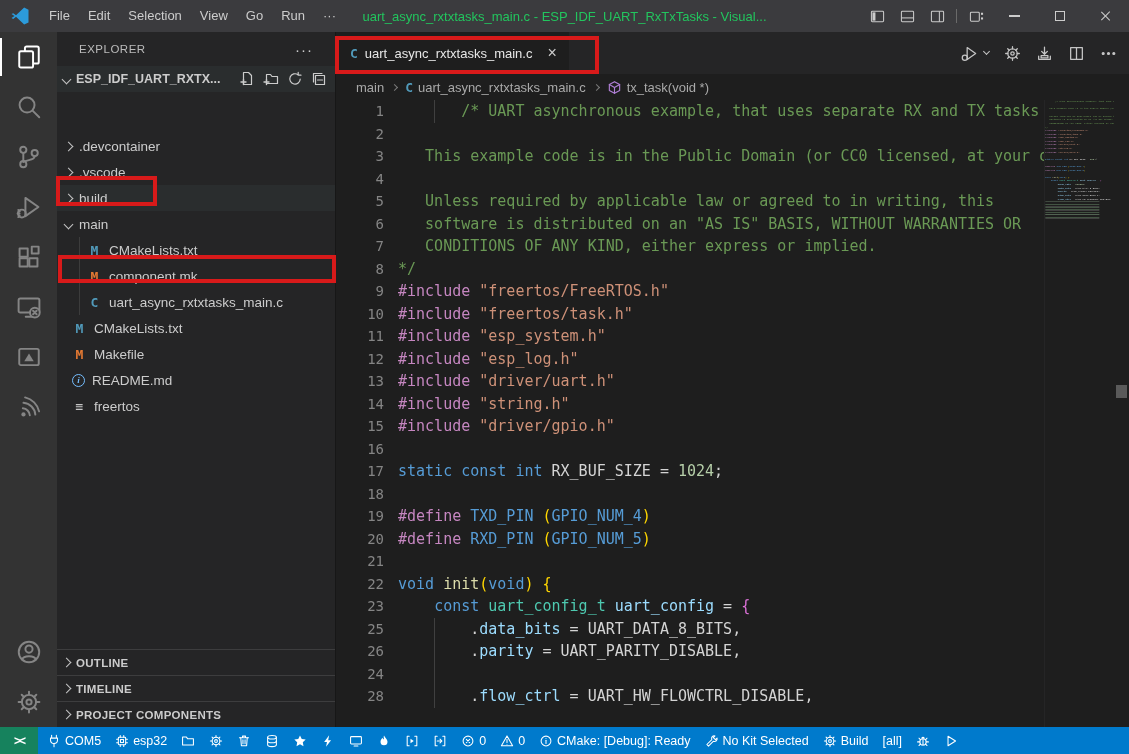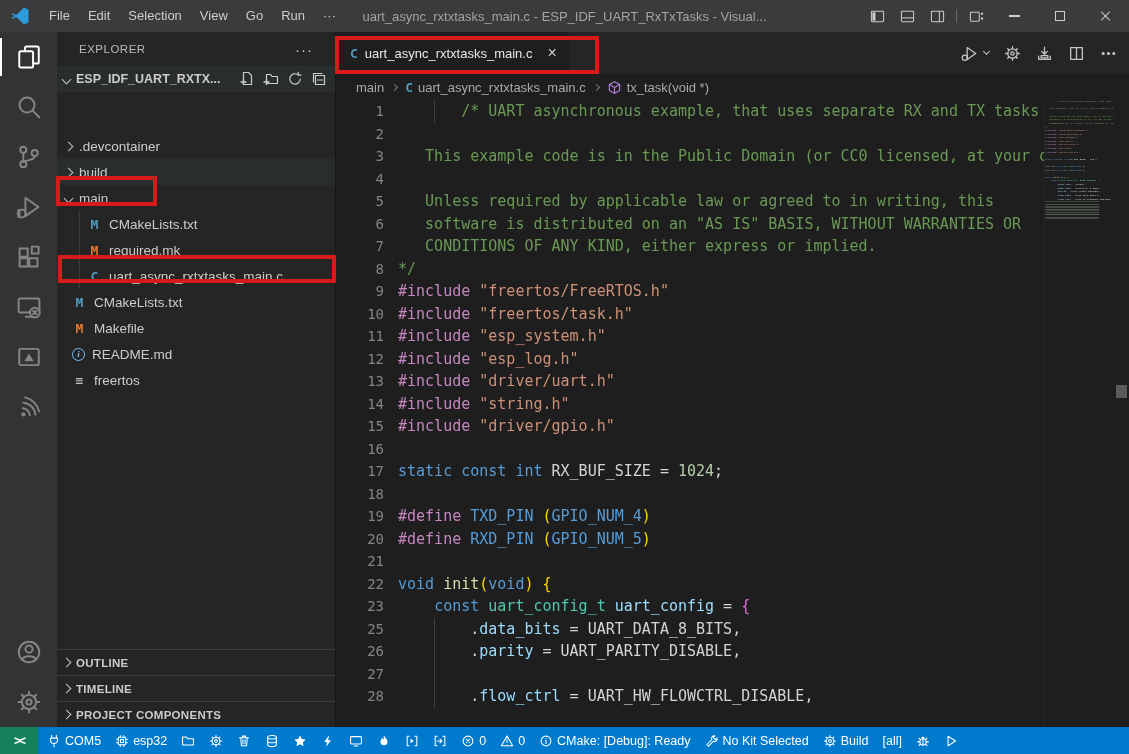--- a/index.html
+++ b/index.html
@@ -5,21 +5,21 @@
   * { margin:0; padding:0; box-sizing:border-box; }
   html,body { width:1129px; height:754px; overflow:hidden; background:#1E1E1E;
     font-family:"Liberation Sans", sans-serif; }
   .app { position:relative; width:1129px; height:754px; }
 
   
   .titlebar { position:absolute; top:0; left:0; right:0; height:32px; background:#3B3B3E;
     display:flex; align-items:center; color:#CCCCCC; font-size:13px; }
   .vslogo { width:20px; height:20px; margin:0 10px 0 10px; flex:none; }
   .menu-item { padding:0 9px; line-height:32px; cursor:default; }
-  .win-title { position:absolute; left:50%; transform:translateX(-50%); color:#a3a3a3; white-space:nowrap; }
+  .win-title { position:absolute; left:50%; transform:translateX(-50%); color:#22c55e; white-space:nowrap; }
   .tb-right { position:absolute; right:0; top:0; height:32px; display:flex; align-items:center; }
   .tb-ic { width:30px; height:32px; display:flex; align-items:center; justify-content:center; color:#CCCCCC; }
   .tb-ic svg { width:15px; height:15px; }
   .tb-sep { width:1px; height:14px; background:#6a6a6a; margin:0 4px; }
   .wc { width:46px; height:32px; display:flex; align-items:center; justify-content:center; }
   .wc-min { width:11px; height:1.4px; background:#CCC; }
   .wc-max { width:10px; height:10px; border:1.3px solid #CCC; }
   .wc-close { position:relative; width:12px; height:12px; }
   .wc-close:before,.wc-close:after { content:""; position:absolute; left:5px; top:0; width:1.4px; height:12px; background:#CCC; }
   .wc-close:before { transform:rotate(45deg);} .wc-close:after { transform:rotate(-45deg);}
@@ -301,37 +301,41 @@
                 <path d="M6.5 9h5M2.5 11V2.5H11"></path>
               </svg>
             </span>
           </span>
       </div>
       <div class="tree" id="tree">
           <div class="row" style="padding-left: 8px;">
             <span class="chev right"></span>
             <span class="lbl">.devcontainer</span>
           </div>
+          <div class="row" style="padding-left: 8px;">
+            <span class="chev right"></span>
+            <span class="lbl">.vscode</span>
+          </div>
           <div class="row hl" style="padding-left: 8px;">
             <span class="chev right"></span>
             <span class="lbl">build</span>
           </div>
           <div class="row" style="padding-left: 8px;">
             <span class="chev down"></span>
             <span class="lbl">main</span>
           </div>
           <div class="row" style="padding-left: 30px;">
             <span class="indent-line"></span>
             <span class="fi" style="color: rgb(81, 154, 186);">M</span>
             <span class="lbl">CMakeLists.txt</span>
           </div>
           <div class="row" style="padding-left: 30px;">
             <span class="indent-line"></span>
             <span class="fi" style="color: rgb(227, 121, 51);">M</span>
-            <span class="lbl">required.mk</span>
+            <span class="lbl">component.mk</span>
           </div>
           <div class="row" style="padding-left: 30px;">
             <span class="indent-line"></span>
             <span class="fi" style="color: rgb(81, 154, 186);">C</span>
             <span class="lbl">uart_async_rxtxtasks_main.c</span>
           </div>
           <div class="row" style="padding-left: 15px;">
             <span class="fi" style="color: rgb(81, 154, 186);">M</span>
             <span class="lbl">CMakeLists.txt</span>
           </div>
@@ -447,21 +451,21 @@
           <div class="code-line"><span class="ln">16</span><span class="lt"></span></div>
           <div class="code-line"><span class="ln">17</span><span class="lt"><span style="color: rgb(86, 156, 214);">static</span><span style="color: rgb(212, 212, 212);"> </span><span style="color: rgb(86, 156, 214);">const</span><span style="color: rgb(212, 212, 212);"> </span><span style="color: rgb(86, 156, 214);">int</span><span style="color: rgb(212, 212, 212);"> RX_BUF_SIZE = </span><span style="color: rgb(181, 206, 168);">1024</span><span style="color: rgb(212, 212, 212);">;</span></span></div>
           <div class="code-line"><span class="ln">18</span><span class="lt"></span></div>
           <div class="code-line"><span class="ln">19</span><span class="lt"><span style="color: rgb(197, 134, 192);">#define</span><span style="color: rgb(212, 212, 212);"> </span><span style="color: rgb(86, 156, 214);">TXD_PIN</span><span style="color: rgb(212, 212, 212);"> </span><span style="color: rgb(255, 215, 0);">(</span><span style="color: rgb(86, 156, 214);">GPIO_NUM_4</span><span style="color: rgb(255, 215, 0);">)</span></span></div>
           <div class="code-line"><span class="ln">20</span><span class="lt"><span style="color: rgb(197, 134, 192);">#define</span><span style="color: rgb(212, 212, 212);"> </span><span style="color: rgb(86, 156, 214);">RXD_PIN</span><span style="color: rgb(212, 212, 212);"> </span><span style="color: rgb(255, 215, 0);">(</span><span style="color: rgb(86, 156, 214);">GPIO_NUM_5</span><span style="color: rgb(255, 215, 0);">)</span></span></div>
           <div class="code-line"><span class="ln">21</span><span class="lt"></span></div>
           <div class="code-line"><span class="ln">22</span><span class="lt"><span style="color: rgb(86, 156, 214);">void</span><span style="color: rgb(212, 212, 212);"> </span><span style="color: rgb(220, 220, 170);">init</span><span style="color: rgb(255, 215, 0);">(</span><span style="color: rgb(86, 156, 214);">void</span><span style="color: rgb(255, 215, 0);">)</span><span style="color: rgb(212, 212, 212);"> </span><span style="color: rgb(255, 215, 0);">{</span></span></div>
           <div class="code-line"><span class="ln">23</span><span class="lt"><span style="color: rgb(212, 212, 212);">    </span><span style="color: rgb(86, 156, 214);">const</span><span style="color: rgb(212, 212, 212);"> </span><span style="color: rgb(78, 201, 176);">uart_config_t</span><span style="color: rgb(212, 212, 212);"> </span><span style="color: rgb(156, 220, 254);">uart_config</span><span style="color: rgb(212, 212, 212);"> = </span><span style="color: rgb(218, 112, 214);">{</span></span></div>
           <div class="code-line"><span class="ln">25</span><span class="iguide"></span><span class="lt"><span style="color: rgb(212, 212, 212);">        .</span><span style="color: rgb(156, 220, 254);">data_bits</span><span style="color: rgb(212, 212, 212);"> = UART_DATA_8_BITS,</span></span></div>
           <div class="code-line"><span class="ln">26</span><span class="iguide"></span><span class="lt"><span style="color: rgb(212, 212, 212);">        .</span><span style="color: rgb(156, 220, 254);">parity</span><span style="color: rgb(212, 212, 212);"> = UART_PARITY_DISABLE,</span></span></div>
-          <div class="code-line"><span class="ln">27</span><span class="iguide"></span></div>
+          <div class="code-line"><span class="ln">24</span><span class="iguide"></span></div>
           <div class="code-line"><span class="ln">28</span><span class="iguide"></span><span class="lt"><span style="color: rgb(212, 212, 212);">        .</span><span style="color: rgb(156, 220, 254);">flow_ctrl</span><span style="color: rgb(212, 212, 212);"> = UART_HW_FLOWCTRL_DISABLE,</span></span></div>
         </div>
       <div class="minimap">
         <div class="mm-inner" id="mm"><div class="mm-line"><span style="color: rgb(106, 153, 85);">       /* UART asynchronous example, that uses separate RX and TX tasks</span></div><div class="mm-line"></div><div class="mm-line"><span style="color: rgb(106, 153, 85);">   This example code is in the Public Domain (or CC0 licensed, at your option.)</span></div><div class="mm-line"></div><div class="mm-line"><span style="color: rgb(106, 153, 85);">   Unless required by applicable law or agreed to in writing, this</span></div><div class="mm-line"><span style="color: rgb(106, 153, 85);">   software is distributed on an "AS IS" BASIS, WITHOUT WARRANTIES OR</span></div><div class="mm-line"><span style="color: rgb(106, 153, 85);">   CONDITIONS OF ANY KIND, either express or implied.</span></div><div class="mm-line"><span style="color: rgb(106, 153, 85);">*/</span></div><div class="mm-line"><span style="color: rgb(197, 134, 192);">#include</span><span style="color: rgb(212, 212, 212);"> </span><span style="color: rgb(206, 145, 120);">"freertos/FreeRTOS.h"</span></div><div class="mm-line"><span style="color: rgb(197, 134, 192);">#include</span><span style="color: rgb(212, 212, 212);"> </span><span style="color: rgb(206, 145, 120);">"freertos/task.h"</span></div><div class="mm-line"><span style="color: rgb(197, 134, 192);">#include</span><span style="color: rgb(212, 212, 212);"> </span><span style="color: rgb(206, 145, 120);">"esp_system.h"</span></div><div class="mm-line"><span style="color: rgb(197, 134, 192);">#include</span><span style="color: rgb(212, 212, 212);"> </span><span style="color: rgb(206, 145, 120);">"esp_log.h"</span></div><div class="mm-line"><span style="color: rgb(197, 134, 192);">#include</span><span style="color: rgb(212, 212, 212);"> </span><span style="color: rgb(206, 145, 120);">"driver/uart.h"</span></div><div class="mm-line"><span style="color: rgb(197, 134, 192);">#include</span><span style="color: rgb(212, 212, 212);"> </span><span style="color: rgb(206, 145, 120);">"string.h"</span></div><div class="mm-line"><span style="color: rgb(197, 134, 192);">#include</span><span style="color: rgb(212, 212, 212);"> </span><span style="color: rgb(206, 145, 120);">"driver/gpio.h"</span></div><div class="mm-line"></div><div class="mm-line"><span style="color: rgb(86, 156, 214);">static</span><span style="color: rgb(212, 212, 212);"> </span><span style="color: rgb(86, 156, 214);">const</span><span style="color: rgb(212, 212, 212);"> </span><span style="color: rgb(86, 156, 214);">int</span><span style="color: rgb(212, 212, 212);"> RX_BUF_SIZE = </span><span style="color: rgb(181, 206, 168);">1024</span><span style="color: rgb(212, 212, 212);">;</span></div><div class="mm-line"></div><div class="mm-line"><span style="color: rgb(197, 134, 192);">#define</span><span style="color: rgb(212, 212, 212);"> </span><span style="color: rgb(86, 156, 214);">TXD_PIN</span><span style="color: rgb(212, 212, 212);"> </span><span style="color: rgb(255, 215, 0);">(</span><span style="color: rgb(86, 156, 214);">GPIO_NUM_4</span><span style="color: rgb(255, 215, 0);">)</span></div><div class="mm-line"><span style="color: rgb(197, 134, 192);">#define</span><span style="color: rgb(212, 212, 212);"> </span><span style="color: rgb(86, 156, 214);">RXD_PIN</span><span style="color: rgb(212, 212, 212);"> </span><span style="color: rgb(255, 215, 0);">(</span><span style="color: rgb(86, 156, 214);">GPIO_NUM_5</span><span style="color: rgb(255, 215, 0);">)</span></div><div class="mm-line"></div><div class="mm-line"><span style="color: rgb(86, 156, 214);">void</span><span style="color: rgb(212, 212, 212);"> </span><span style="color: rgb(220, 220, 170);">init</span><span style="color: rgb(255, 215, 0);">(</span><span style="color: rgb(86, 156, 214);">void</span><span style="color: rgb(255, 215, 0);">)</span><span style="color: rgb(212, 212, 212);"> </span><span style="color: rgb(255, 215, 0);">{</span></div><div class="mm-line"><span style="color: rgb(212, 212, 212);">    </span><span style="color: rgb(86, 156, 214);">const</span><span style="color: rgb(212, 212, 212);"> </span><span style="color: rgb(78, 201, 176);">uart_config_t</span><span style="color: rgb(212, 212, 212);"> </span><span style="color: rgb(156, 220, 254);">uart_config</span><span style="color: rgb(212, 212, 212);"> = </span><span style="color: rgb(218, 112, 214);">{</span></div><div class="mm-line"><span style="color: rgb(212, 212, 212);">        .</span><span style="color: rgb(156, 220, 254);">baud_rate</span><span style="color: rgb(212, 212, 212);"> = </span><span style="color: rgb(181, 206, 168);">115200</span><span style="color: rgb(212, 212, 212);">,</span></div><div class="mm-line"><span style="color: rgb(212, 212, 212);">        .</span><span style="color: rgb(156, 220, 254);">data_bits</span><span style="color: rgb(212, 212, 212);"> = UART_DATA_8_BITS,</span></div><div class="mm-line"><span style="color: rgb(212, 212, 212);">        .</span><span style="color: rgb(156, 220, 254);">parity</span><span style="color: rgb(212, 212, 212);"> = UART_PARITY_DISABLE,</span></div><div class="mm-line"><span style="color: rgb(212, 212, 212);">        .</span><span style="color: rgb(156, 220, 254);">stop_bits</span><span style="color: rgb(212, 212, 212);"> = UART_STOP_BITS_1,</span></div><div class="mm-line"><span style="color: rgb(212, 212, 212);">        .</span><span style="color: rgb(156, 220, 254);">flow_ctrl</span><span style="color: rgb(212, 212, 212);"> = UART_HW_FLOWCTRL_DISABLE,</span></div><div class="mm-extra" style="transform: scale(6.25); transform-origin: 0px 0px;"></div></div>
       </div>
       <div class="scrollbar">
         <div class="sb-thumb"></div>
       </div>
     </div>
   </div>

